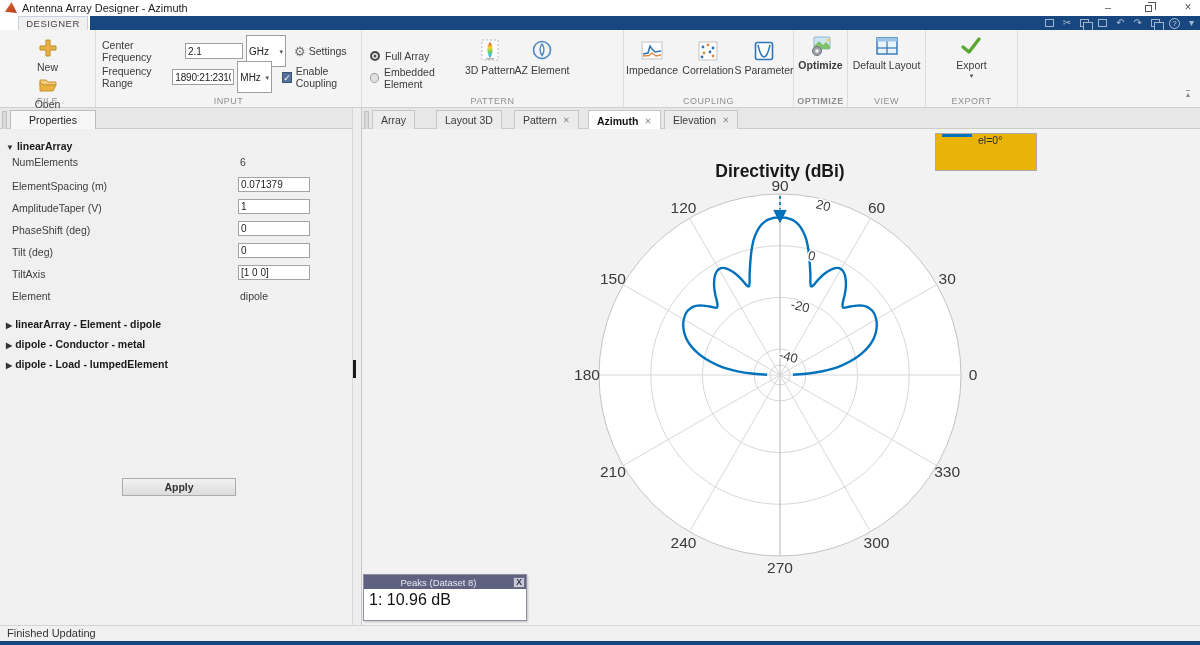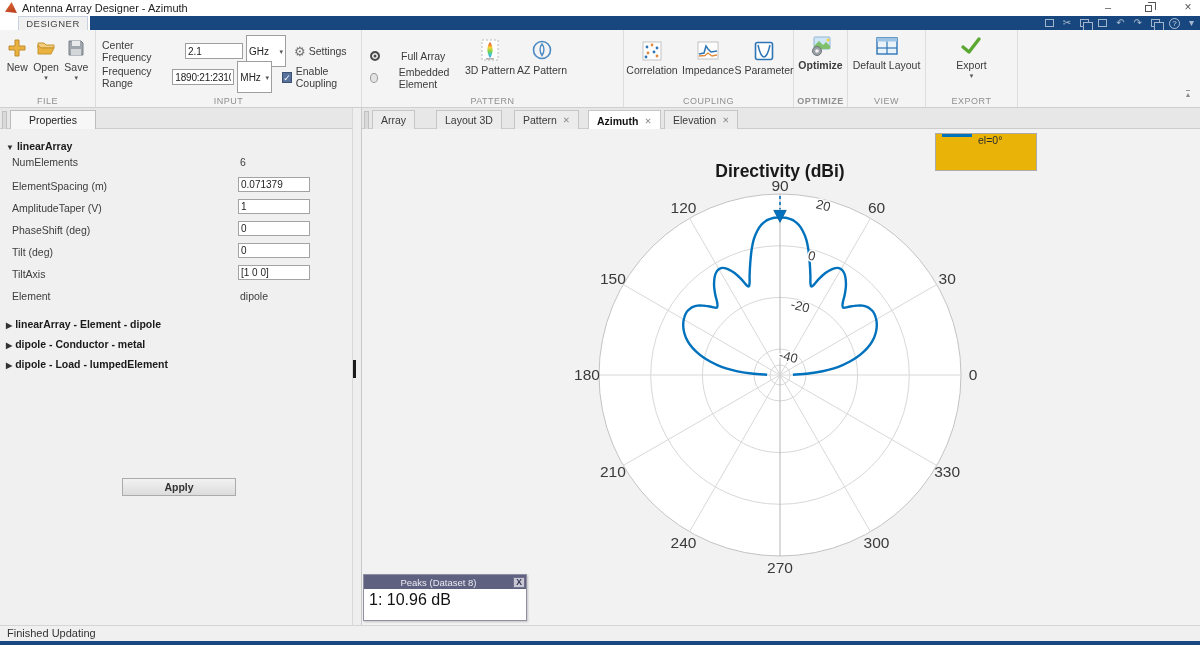--- a/index.html
+++ b/index.html
@@ -31,34 +31,34 @@
       font-size:8px; color:rgba(255,255,255,0.75); text-align:center; line-height:10px; }
 
   
   #ribbon { position:absolute; left:0; top:30px; width:1200px; height:78px; background:#f4f4f4; border-bottom:1px solid #cfcfcf; display:flex; }
   .rsec { position:relative; height:100%; border-right:1px solid #dddddd; padding-top:5px; }
   .rsec-label { position:absolute; bottom:1px; left:0; width:100%; text-align:center; font-size:9px; color:#8f8f8f; letter-spacing:0.5px; }
   .rbtn { display:flex; flex-direction:column; align-items:center; cursor:default; }
   .rbtn .ric { height:24px; display:flex; align-items:center; justify-content:center; }
   .rbtn .rlabel { font-size:10.5px; color:#3b3b3b; white-space:nowrap; margin-top:1px; }
   .drop-arrow { font-size:7px; color:#555; margin-top:1px; }
-  #sec-file { width:96px; display:flex; justify-content:space-around; padding:6px 4px 0 4px; }
+  #sec-file { width:96px; display:flex; justify-content:space-around; padding:6px 4px 0 4px;flex-direction:column; }
   #sec-input { width:266px; }
   .inp-row { display:flex; align-items:center; margin:6px 0 0 6px; height:20px; }
   .inp-label { font-size:10.5px; color:#3b3b3b; width:83px; }
   .tfield { height:16px; border:1px solid #9e9e9e; background:#fff; font-size:10px; font-family:"Liberation Sans",sans-serif; padding:0 2px; color:#222; }
   #cf-input { width:58px; }
   #fr-input { width:62px; letter-spacing:-0.2px; }
   .unit-dd { display:flex; align-items:center; justify-content:space-between; width:40px; height:32px; border:1px solid #9e9e9e; background:#fff; font-size:10px; color:#222; padding:0 2px; margin-left:3px; }
   .gear { font-size:13px; color:#737373; margin:0 3px 0 8px; }
   .small-label { font-size:10.5px; color:#3b3b3b; }
   .cbox { width:11px; height:11px; background:#56719c; border:1px solid #3d5271; color:#fff; font-size:9px; line-height:10px; text-align:center; margin:0 4px 0 10px; }
   #sec-pattern { width:262px; display:flex; }
   #radio-col { width:102px; padding:10px 0 0 8px; }
-  .radio-row { display:flex; align-items:center; height:22px;gap:16px; }
+  .radio-row { display:flex; align-items:center; height:22px; }
   .radio { width:10px; height:10px; border-radius:50%; margin-right:5px; }
   .radio.sel { border:2px solid #4d4d4d; background:#4d4d4d; box-shadow:inset 0 0 0 1.5px #f4f4f4; }
   .radio.unsel { border:1px solid #9a9a9a; background:#e3e3e3; }
   .pat-btn { width:52px; padding-top:4px; }
   #sec-coupling { width:170px; display:flex; }
   .cpl-btn { width:56px; padding-top:4px; }
   #sec-optimize { width:54px; padding-top:4px;font-weight:bold; }
   #sec-view { width:78px; padding-top:4px; }
   #sec-export { width:92px; padding-top:4px; display:flex; justify-content:center; }
   #ribbon-fill { flex:1; position:relative; border-right:none; }
@@ -225,50 +225,50 @@
         </span>
         <span class="rlabel">3D Pattern</span>
       </div>
       <div class="rbtn pat-btn">
         <span class="ric">
           <svg width="22" height="24" viewBox="0 0 22 24">
             <circle cx="11" cy="11" r="8.5" fill="none" stroke="#4b89c2" stroke-width="1.6"></circle>
             <path d="M11 5 C13.6 8 13.6 13 11 16.5 C8.4 13 8.4 8 11 5 Z" fill="none" stroke="#4b89c2" stroke-width="1.4"></path>
           </svg>
         </span>
-        <span class="rlabel">AZ Pattern</span>
+        <span class="rlabel">AZ Element</span>
       </div>
       <div class="rsec-label">PATTERN</div>
     </div>
 
     <div class="rsec" id="sec-coupling">
+      <div class="rbtn cpl-btn">
+        <span class="ric">
+          <svg width="24" height="22" viewBox="0 0 24 22">
+            <rect x="2" y="2" width="20" height="17" fill="#fdfdfd" stroke="#c4c4c4"></rect>
+            <polyline points="3,14 8,13 10,6 12,9 15,12 21,11" fill="none" stroke="#2e75b6" stroke-width="1.5"></polyline>
+            <polyline points="3,16 9,15.5 12,13 16,16 21,15" fill="none" stroke="#e08a3c" stroke-width="1.3"></polyline>
+          </svg>
+        </span>
+        <span class="rlabel">Impedance</span>
+      </div>
       <div class="rbtn cpl-btn">
         <span class="ric">
           <svg width="22" height="22" viewBox="0 0 22 22">
             <rect x="2" y="2" width="18" height="18" fill="#fdfdfd" stroke="#c4c4c4"></rect>
             <circle cx="6" cy="7" r="1.4" fill="#2e75b6"></circle>
               <circle cx="11" cy="5" r="1.4" fill="#e08a3c"></circle>
             <circle cx="16" cy="8" r="1.4" fill="#2e75b6"></circle>
               <circle cx="7" cy="13" r="1.4" fill="#e08a3c"></circle>
             <circle cx="13" cy="12" r="1.4" fill="#2e75b6"></circle>
               <circle cx="16" cy="16" r="1.4" fill="#e08a3c"></circle>
             <circle cx="5" cy="17" r="1.4" fill="#2e75b6"></circle>
           </svg>
         </span>
         <span class="rlabel">Correlation</span>
-      </div>
-      <div class="rbtn cpl-btn">
-        <span class="ric">
-          <svg width="24" height="22" viewBox="0 0 24 22">
-            <rect x="2" y="2" width="20" height="17" fill="#fdfdfd" stroke="#c4c4c4"></rect>
-            <polyline points="3,14 8,13 10,6 12,9 15,12 21,11" fill="none" stroke="#2e75b6" stroke-width="1.5"></polyline>
-            <polyline points="3,16 9,15.5 12,13 16,16 21,15" fill="none" stroke="#e08a3c" stroke-width="1.3"></polyline>
-          </svg>
-        </span>
-        <span class="rlabel">Impedance</span>
       </div>
       <div class="rbtn cpl-btn">
         <span class="ric">
           <svg width="22" height="22" viewBox="0 0 22 22">
             <rect x="2.5" y="2.5" width="17" height="17" rx="2" fill="#fdfdfd" stroke="#2e75b6" stroke-width="1.6"></rect>
             <path d="M5 5 C7 14 9 17 11 17 C13 17 15 14 17 5" fill="none" stroke="#2e75b6" stroke-width="1.5"></path>
           </svg>
         </span>
         <span class="rlabel">S Parameter</span>
       </div>

